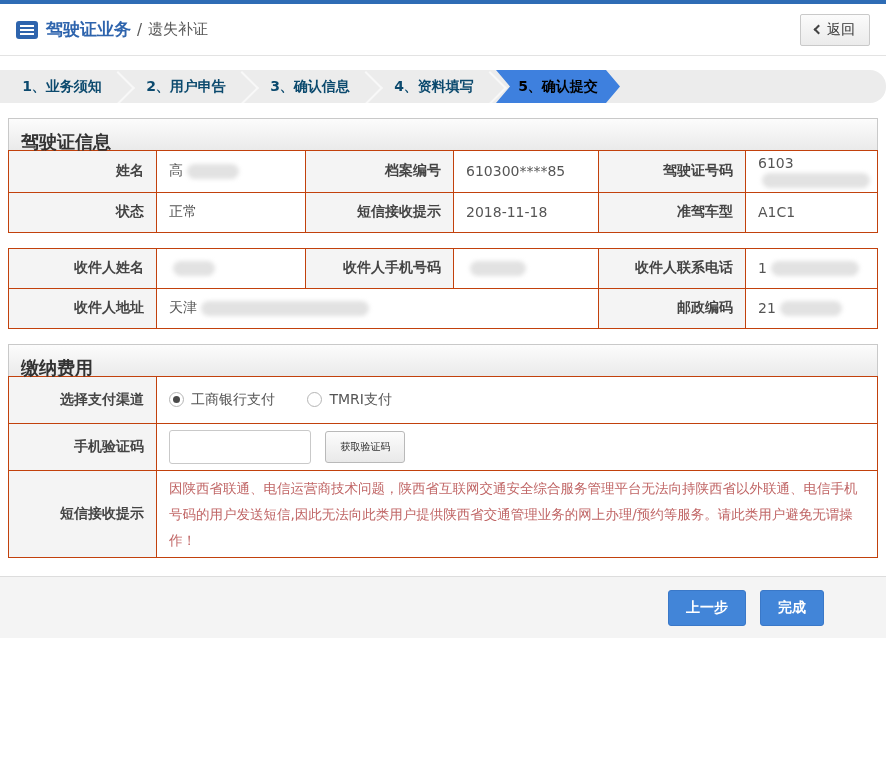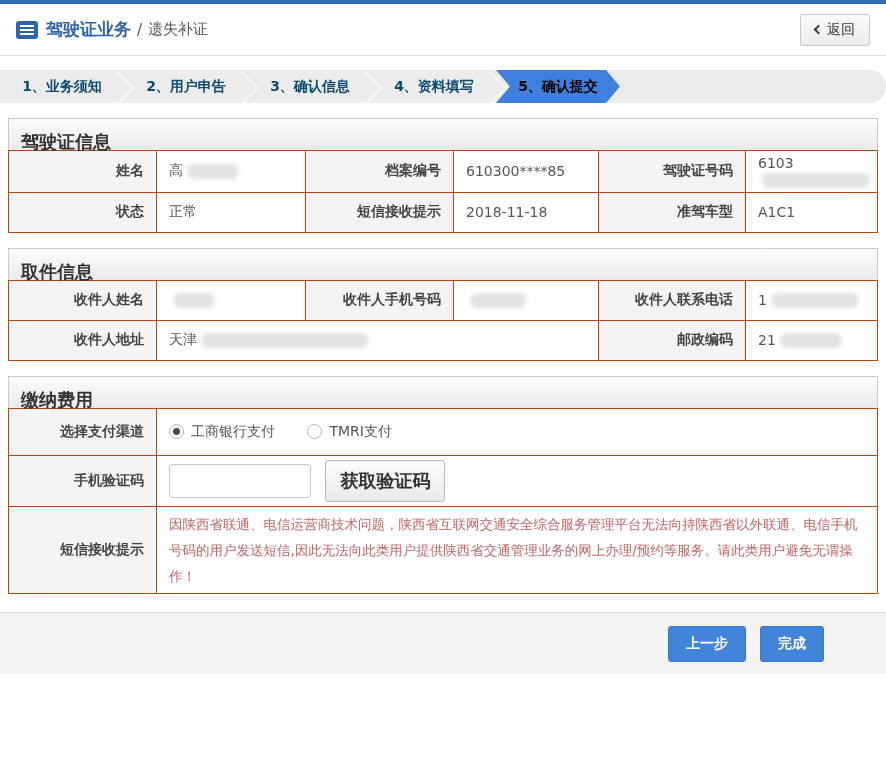--- a/index.html
+++ b/index.html
@@ -35,21 +35,21 @@
   td.val { background:#fff; color:#555; text-align:left; }
   .redacted { display:inline-block; height:15px; background:#e2e2e2; border-radius:8px; filter:blur(2px); vertical-align:middle; margin-left:4px; }
 
   
   .fee { color:#cc2929; font-weight:bold; font-size:16px; }
   .fee-unit { color:#555; font-size:14px; font-weight:normal; }
   .radio { display:inline-block; width:15px; height:15px; border:1px solid #b5b5b5; border-radius:50%; background:#fff; position:relative; vertical-align:-3px; margin-right:7px; cursor:pointer; }
   .radio.checked::after { content:""; position:absolute; left:3px; top:3px; width:7px; height:7px; border-radius:50%; background:#4a4a4a; }
   .radio-label { margin-right:28px; color:#555; cursor:pointer; }
   .code-input { width:142px; height:34px; border:1px solid #c9c9c9; border-radius:3px; padding:0 8px; font-size:14px; font-family:inherit; margin-right:10px; vertical-align:middle; }
-  .btn-getcode { background:linear-gradient(#fcfcfc,#e9e9e9); border:1px solid #b9b9b9; border-radius:3px; padding:8px 14px; font-weight:bold; color:#333; font-size:18px; cursor:pointer; font-family:inherit; vertical-align:middle; }
+  .btn-getcode { background:linear-gradient(#fcfcfc,#e9e9e9); border:1px solid #b9b9b9; border-radius:3px; padding:8px 14px; font-weight:normal; color:#333; font-size:10px; cursor:pointer; font-family:inherit; vertical-align:middle; }
   .notice { color:#c06565; font-size:13.5px; line-height:1.95; }
   td.notice-cell { padding-top:10px; padding-bottom:10px; height:62px; }
 
   
   .footer { margin-top:18px; background:#f4f4f4; border-top:1px solid #ddd; height:62px; display:flex; align-items:center; justify-content:flex-end; padding-right:62px; gap:14px; }
   .btn-blue { background:#4285d8; border:1px solid #3a78c8; color:#fff; font-weight:bold; font-size:14px; border-radius:3px; padding:8px 17px; cursor:pointer; font-family:inherit; }
 </style>
 </head>
 <body>
 
@@ -99,21 +99,20 @@
       <td class="lbl">短信接收提示</td>
       <td class="val">2018-11-18</td>
       <td class="lbl">准驾车型</td>
       <td class="val">A1C1</td>
     </tr>
   </tbody>
     </table>
 </div>
 
 <div class="section">
-  <div class="sec-head">取件信息</div>
   <table class="grid">
     <colgroup>
         <col style="width:148px">
         <col style="width:149px">
         <col style="width:148px">
         <col style="width:145px">
         <col style="width:147px">
         <col>
       </colgroup>
     <tbody>

